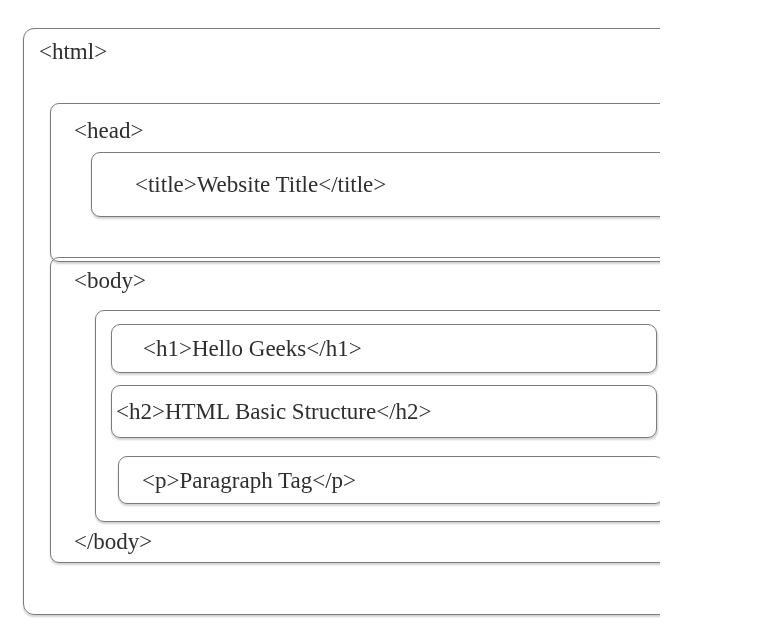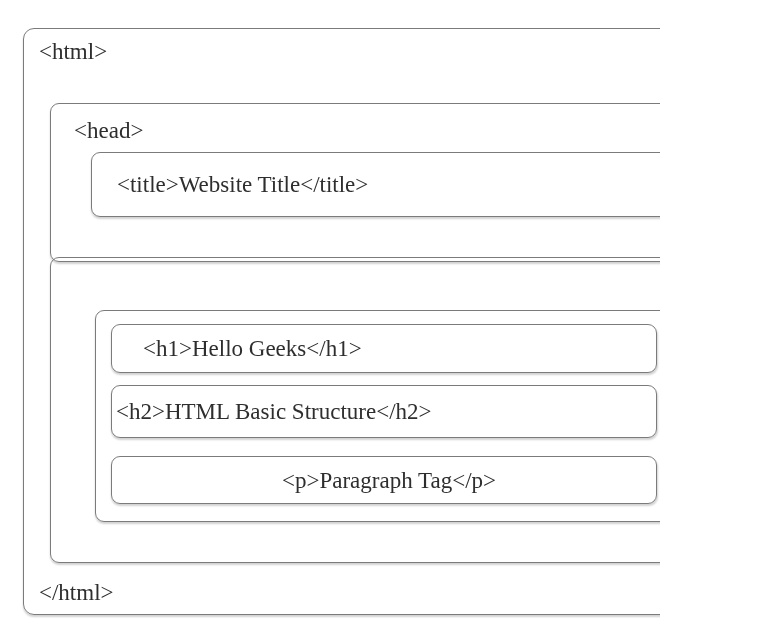--- a/index.html
+++ b/index.html
@@ -36,68 +36,69 @@
   .html-box  { left: 23px;  top: 28px;  width: 714px; height: 587px; border-radius: 11px; }
   .lbl-html-open  { left: 15px; top: 9px; }
   .lbl-html-close { left: 15px; top: 550px; }
 
   
   .head-box  { left: 26px;  top: 42px;  width: 664px; height: 159px; margin-top: 32px; }
   .lbl-head-open  { left: 23px; top: 13px; }
   .lbl-head-close { left: 23px; top: 120px; }
 
   
-  .title-box { left: 40px;  top: 48px;  width: 584px; height: 65px; padding-left: 25px; }
+  .title-box { left: 40px;  top: 48px;  width: 584px; height: 65px; padding-left: 43px; }
 
   
   .body-box  { left: 26px;  top: 228px; width: 664px; height: 306px; }
   .lbl-body-open  { left: 23px; top: 9px; }
   .lbl-body-close { left: 23px; top: 270px; }
 
   
   .group-box { left: 44px;  top: 52px;  width: 577px; height: 212px; }
 
   
   .h1-box { left: 15px; top: 13px;  width: 546px; height: 49px; padding-left: 31px; }
   .h2-box { left: 15px; top: 74px;  width: 546px; height: 53px; padding-left: 4px; }
-  .p-box  { left: 15px; top: 145px; width: 546px; height: 48px; padding-left: 10px; justify-content: center; }
+  .p-box  { left: 22px; top: 145px; width: 546px; height: 48px; padding-left: 23px; }
 </style>
 </head>
 <body>
 
 <div class="canvas">
 
   <div class="box html-box">
     <span class="label lbl-html-open">&lt;html&gt;</span>
 
     <div class="box head-box">
       <span class="label lbl-head-open">&lt;head&gt;</span>
 
       <div class="box leaf title-box">
         <span class="label">&lt;title&gt;Website Title&lt;/title&gt;</span>
       </div>
 
     </div>
 
     <div class="box body-box">
+      <span class="label lbl-body-open">&lt;body&gt;</span>
 
       <div class="box group-box">
 
         <div class="box leaf h1-box">
           <span class="label">&lt;h1&gt;Hello Geeks&lt;/h1&gt;</span>
         </div>
 
         <div class="box leaf h2-box">
           <span class="label">&lt;h2&gt;HTML Basic Structure&lt;/h2&gt;</span>
         </div>
 
         <div class="box leaf p-box">
           <span class="label">&lt;p&gt;Paragraph Tag&lt;/p&gt;</span>
         </div>
 
       </div>
 
+      <span class="label lbl-body-close">&lt;/body&gt;</span>
     </div>
 
-    <span class="label lbl-html-close">&lt;/html&gt;</span>
   </div>
 
 </div>
 
 </body></html>

